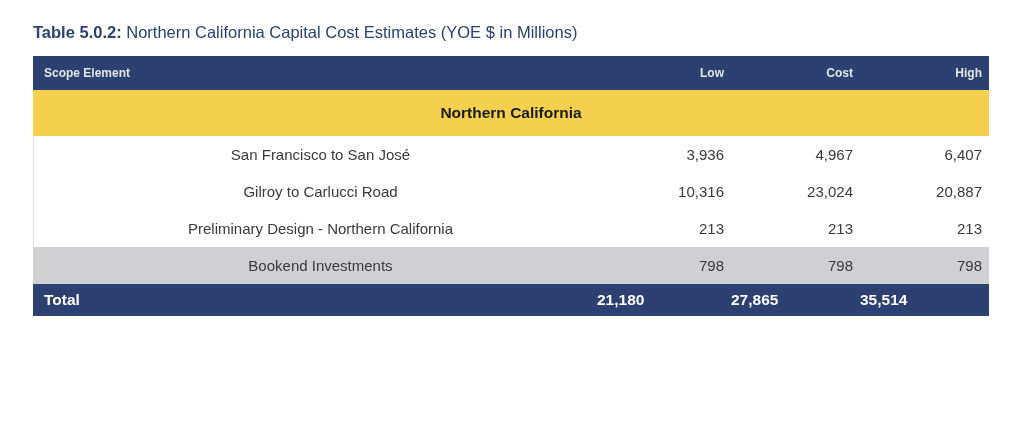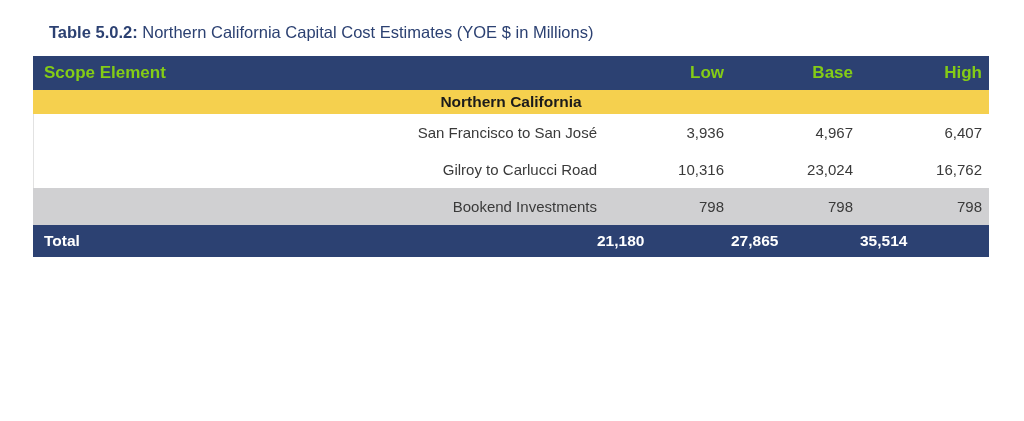--- a/index.html
+++ b/index.html
@@ -23,21 +23,20 @@
 
   
   .table-caption {
     position: absolute;
     left: 33px;
     top: 21px;
     font-size: 16.5px;
     line-height: 22px;
     color: #2C4172;
     white-space: nowrap;
-    margin-left: 16px;
   }
   .table-caption .cap-label {
     font-weight: bold;
   }
   .table-caption .cap-text {
     font-weight: normal;
   }
 
   
   .cost-table {
@@ -51,23 +50,23 @@
   }
 
   .cost-table col.c-scope  { width: 564px; }
   .cost-table col.c-low    { width: 134px; }
   .cost-table col.c-base   { width: 129px; }
   .cost-table col.c-high   { width: 129px; }
 
   
   thead tr.header-row th {
     background: #2C4172;
-    color: #84cc16;
-    font-weight: bold;
-    font-size: 17px;
+    color: #e5e5e5;
+    font-weight: bold;
+    font-size: 12px;
     height: 34px;
     padding: 0 10px 0 0;
     vertical-align: middle;
     border: none;
   }
   thead tr.header-row th.scope-head {
     text-align: left;
     padding-left: 11px;
   }
   thead tr.header-row th.num-head {
@@ -75,38 +74,38 @@
     padding-right: 7px;
   }
 
   
   tr.section-row td {
     background: #F5D04E;
     color: #1b1b1b;
     font-weight: bold;
     font-size: 15.5px;
     text-align: center;
-    height: 24px;
+    height: 46px;
     vertical-align: middle;
     border: none;
     padding: 0;
   }
 
   
   tbody tr.data-row td {
     height: 37px;
     vertical-align: middle;
     color: #3A3A3A;
     font-size: 15px;
     font-weight: normal;
     border: none;
     padding: 0;
   }
   tbody tr.data-row td.scope-cell {
-    text-align: right;
+    text-align: center;
     padding-left: 11px;
   }
   tbody tr.data-row td.num-cell {
     text-align: right;
     padding-right: 7px;
   }
   tbody tr.data-row.row-odd td {
     background: #ffffff;
   }
   tbody tr.data-row.row-even td {
@@ -149,21 +148,21 @@
       <col class="c-scope">
       <col class="c-low">
       <col class="c-base">
       <col class="c-high">
     </colgroup>
 
     <thead>
       <tr class="header-row">
         <th class="scope-head">Scope Element</th>
         <th class="num-head">Low</th>
-        <th class="num-head">Base</th>
+        <th class="num-head">Cost</th>
         <th class="num-head">High</th>
       </tr>
     </thead>
 
     <tbody>
       <tr class="section-row">
         <td colspan="4">Northern California</td>
       </tr>
 
       <tr class="data-row row-odd">
@@ -171,24 +170,30 @@
         <td class="num-cell">3,936</td>
         <td class="num-cell">4,967</td>
         <td class="num-cell">6,407</td>
       </tr>
 
 
       <tr class="data-row row-odd">
         <td class="scope-cell">Gilroy to Carlucci Road</td>
         <td class="num-cell">10,316</td>
         <td class="num-cell">23,024</td>
-        <td class="num-cell">16,762</td>
-      </tr>
-
-
+        <td class="num-cell">20,887</td>
+      </tr>
+
+
+      <tr class="data-row row-odd">
+        <td class="scope-cell">Preliminary Design - Northern California</td>
+        <td class="num-cell">213</td>
+        <td class="num-cell">213</td>
+        <td class="num-cell">213</td>
+      </tr>
 
       <tr class="data-row row-even">
         <td class="scope-cell">Bookend Investments</td>
         <td class="num-cell">798</td>
         <td class="num-cell">798</td>
         <td class="num-cell">798</td>
       </tr>
     </tbody>
 
     <tfoot>

